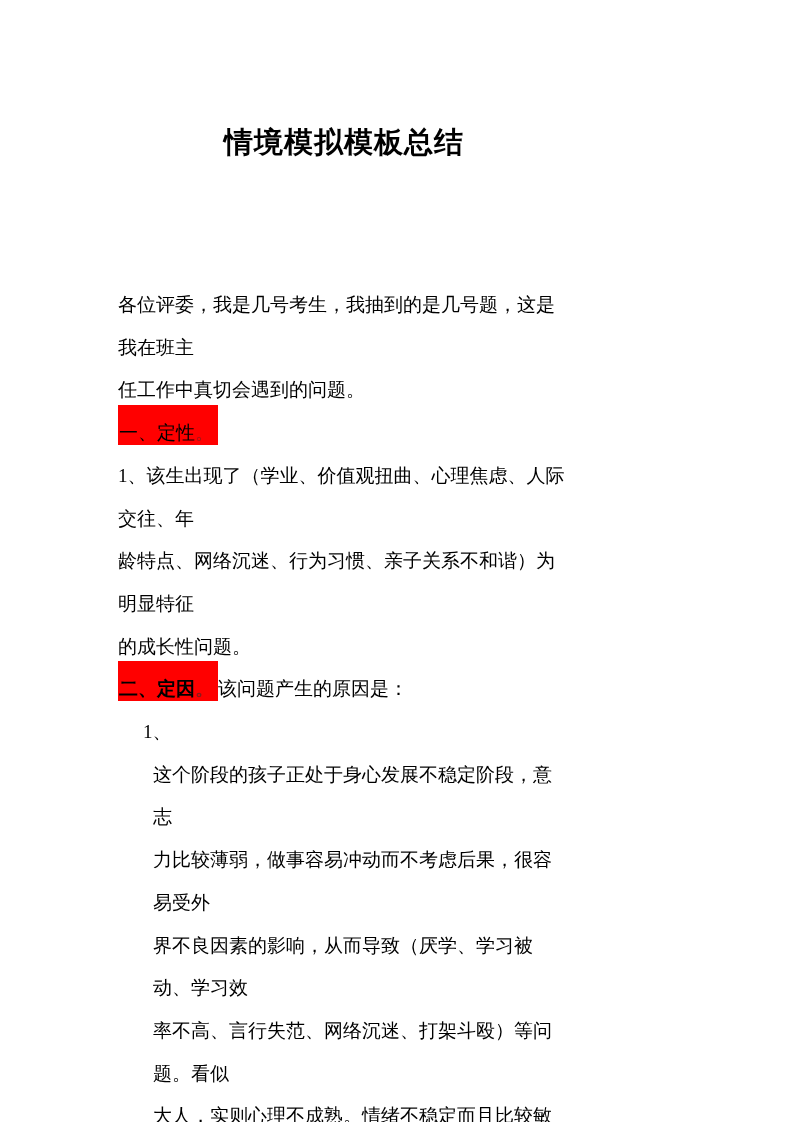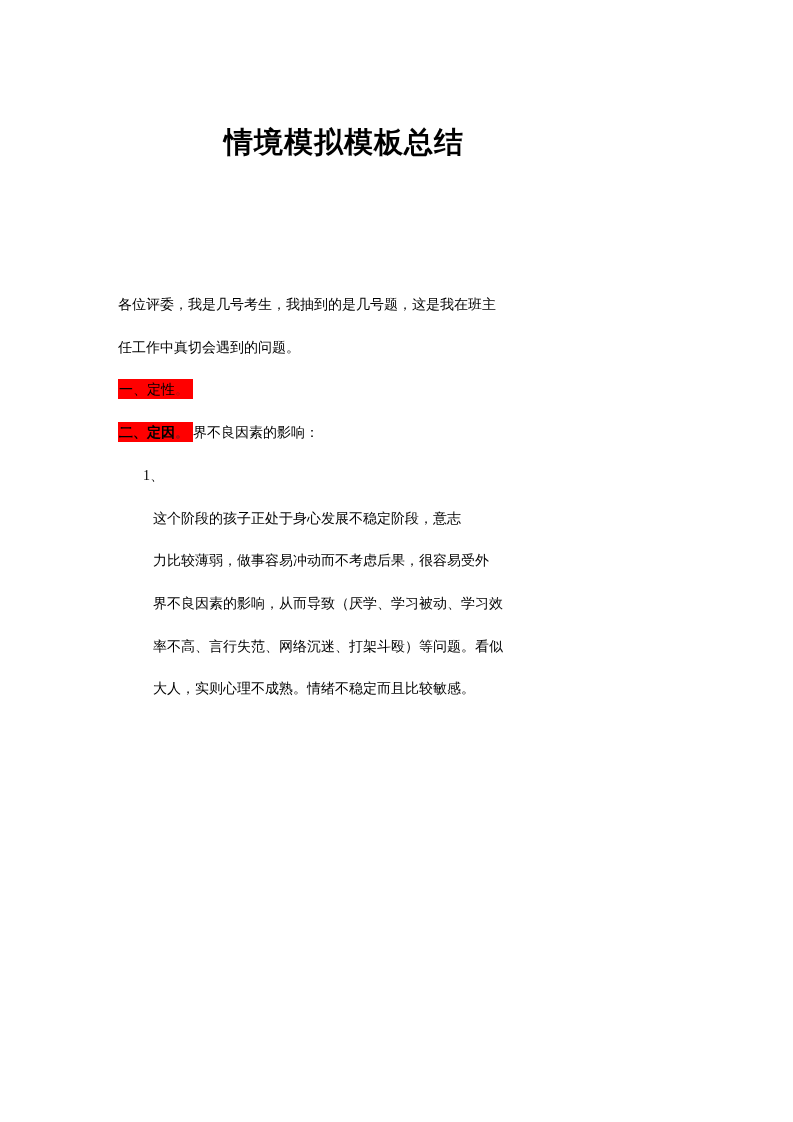--- a/index.html
+++ b/index.html
@@ -25,31 +25,31 @@
     line-height: 44px;
     font-weight: bold;
     text-align: center;
     letter-spacing: 1px;
     color: #000000;
   }
   .para,
   .heading-line,
   .list-item {
     margin: 0;
-    font-size: 14px;
+    font-size: 19px;
     line-height: 42.7px;
     white-space: pre-line;
     color: #000000;
   }
   .intro {
     margin-top: 120px;
   }
   .hl {
     background: #ff0000;
-    padding: 3px 4px 2px 1px;
+    padding: 17px 4px 2px 1px;
   }
   .hl-bold {
     font-weight: bold;
     text-align: right;
   }
   .punct {
     color: #8b1a1a;
   }
   .list-item {
     position: relative;
@@ -69,24 +69,27 @@
 <div class="page">
   <div class="inner">
 
     <h1 class="doc-title">情境模拟模板总结</h1>
 
     <p class="para intro">各位评委，我是几号考生，我抽到的是几号题，这是我在班主
 任工作中真切会遇到的问题。</p>
 
     <div class="heading-line"><span class="hl"><span>一、定性</span><span class="punct">。</span></span></div>
 
+    <p class="para">1、该生出现了（学业、价值观扭曲、心理焦虑、人际交往、年
+龄特点、网络沉迷、行为习惯、亲子关系不和谐）为明显特征
+的成长性问题。</p>
 
 
 
-    <div class="heading-line"><span class="hl hl-bold"><span>二、定因</span><span class="punct">。</span></span><span>界不良因素的影响：</span></div>
+    <div class="heading-line"><span class="hl hl-bold"><span>二、定因</span><span class="punct">。</span></span><span>该问题产生的原因是：</span></div>
 
     <div class="list">
 
       <div class="list-item">
         <span class="num">1、</span><span class="txt">这个阶段的孩子正处于身心发展不稳定阶段，意志
 力比较薄弱，做事容易冲动而不考虑后果，很容易受外
 界不良因素的影响，从而导致（厌学、学习被动、学习效
 率不高、言行失范、网络沉迷、打架斗殴）等问题。看似
 大人，实则心理不成熟。情绪不稳定而且比较敏感。</span>
       </div>

